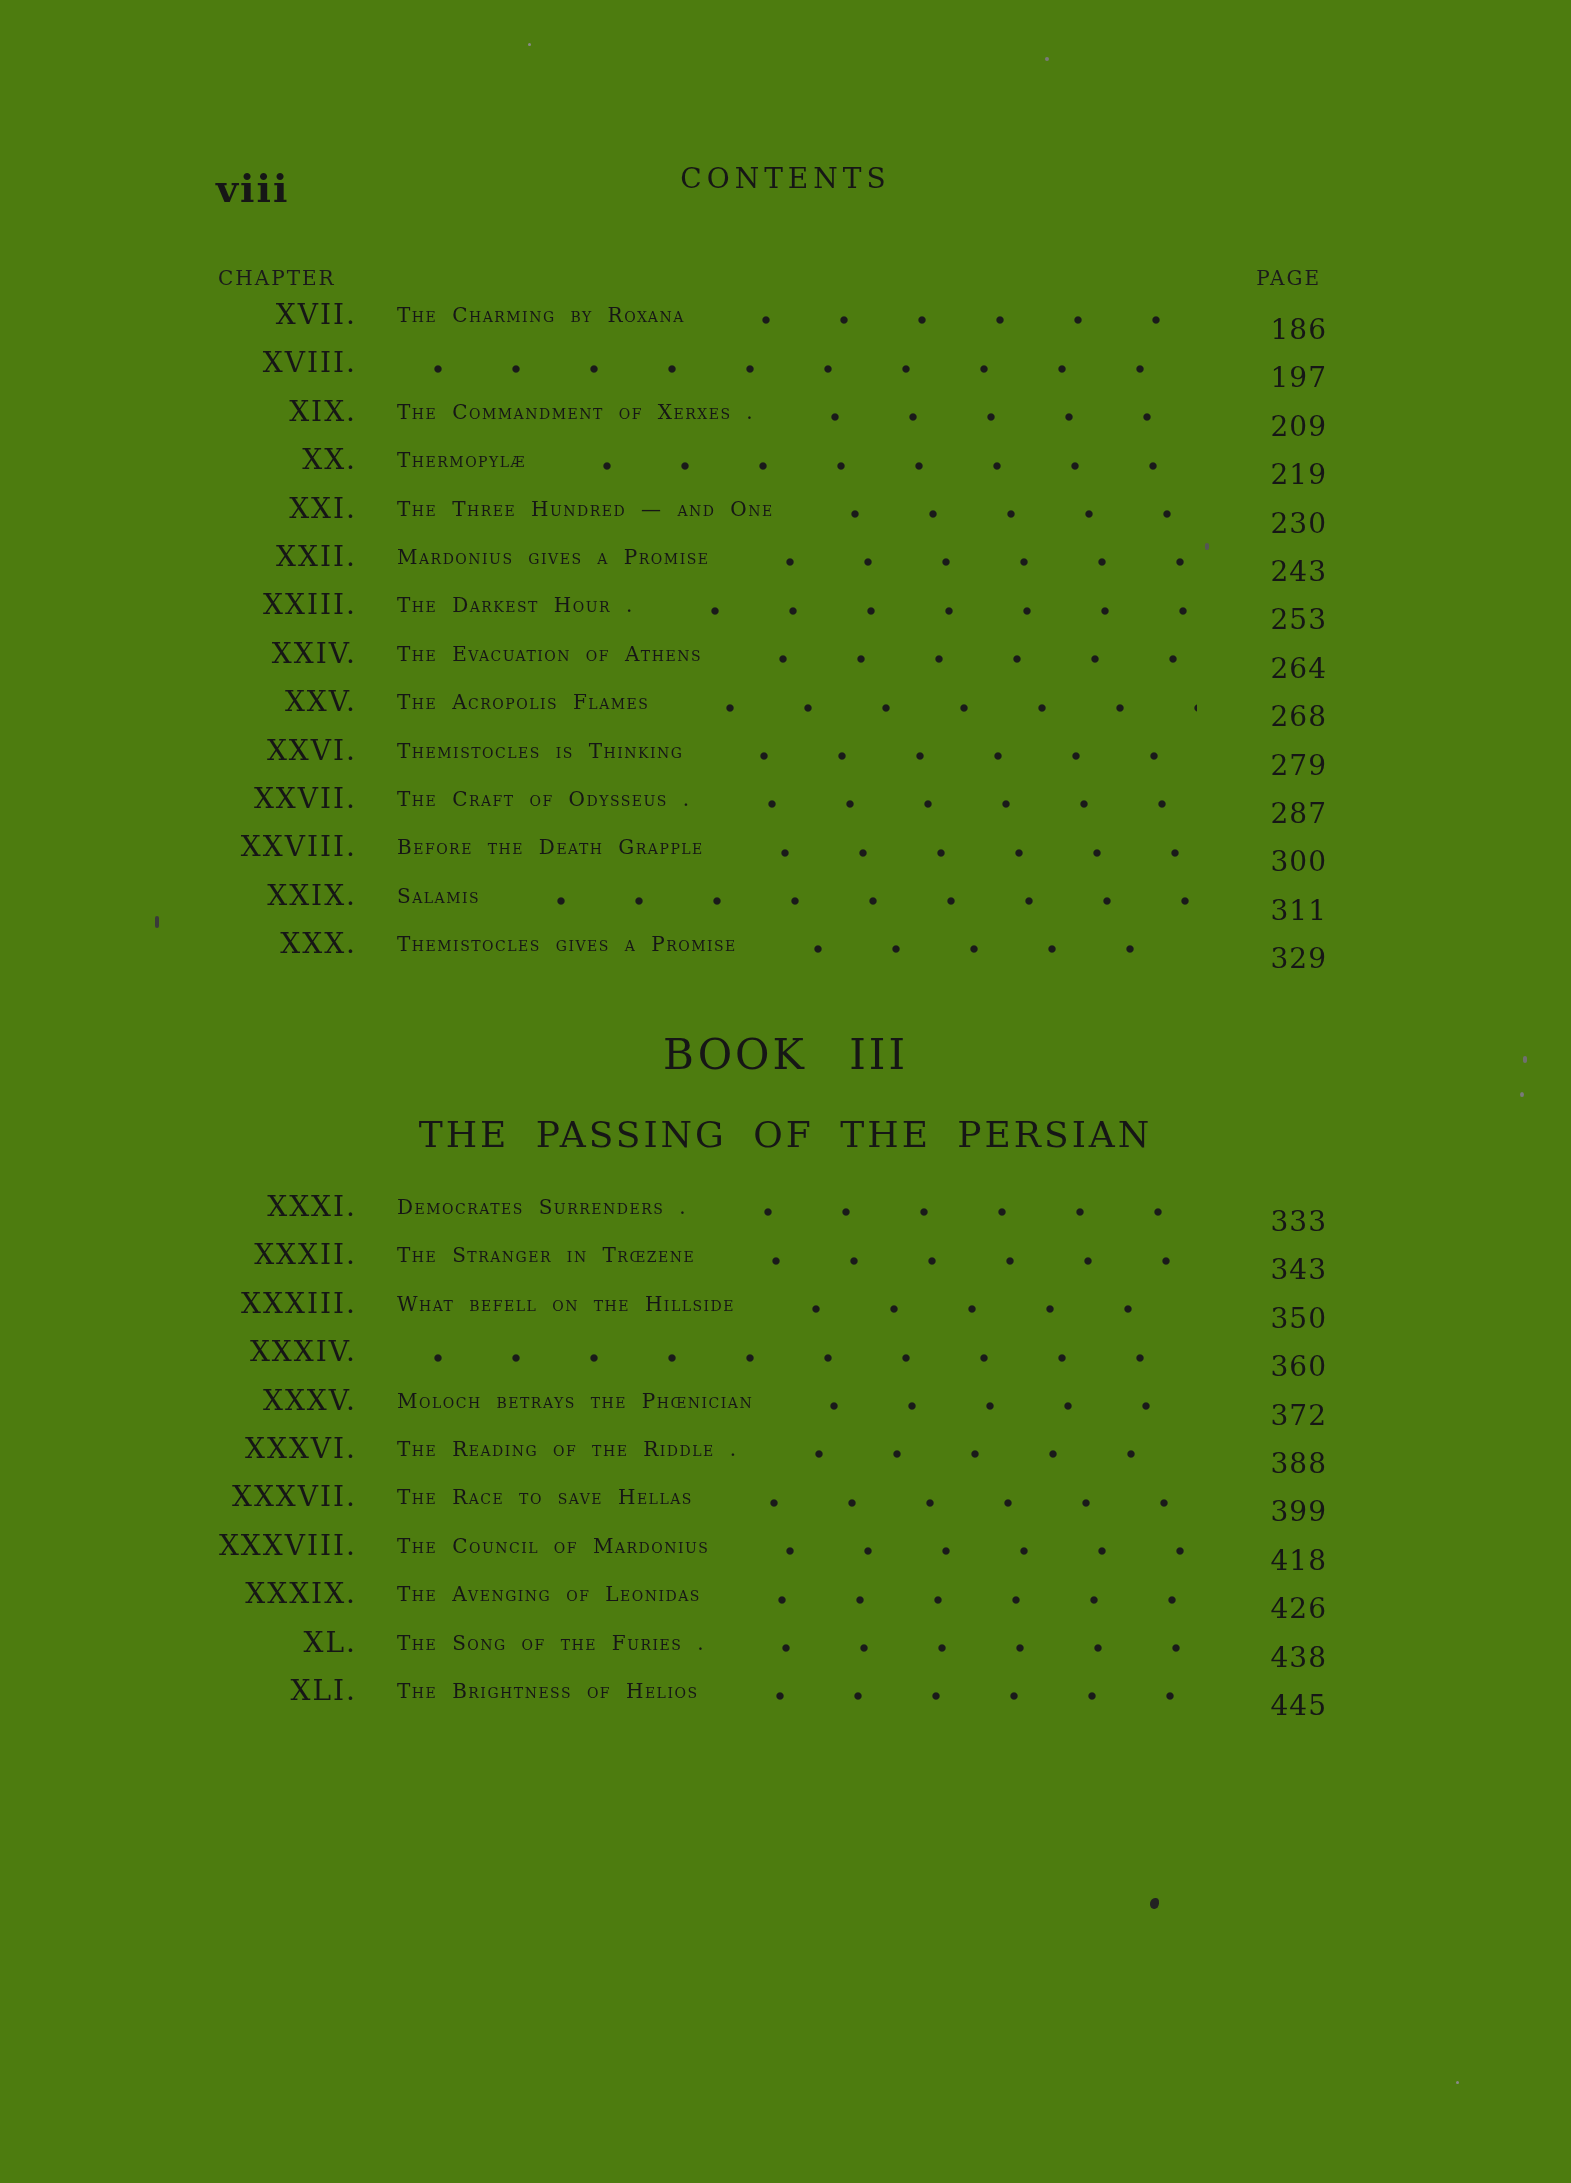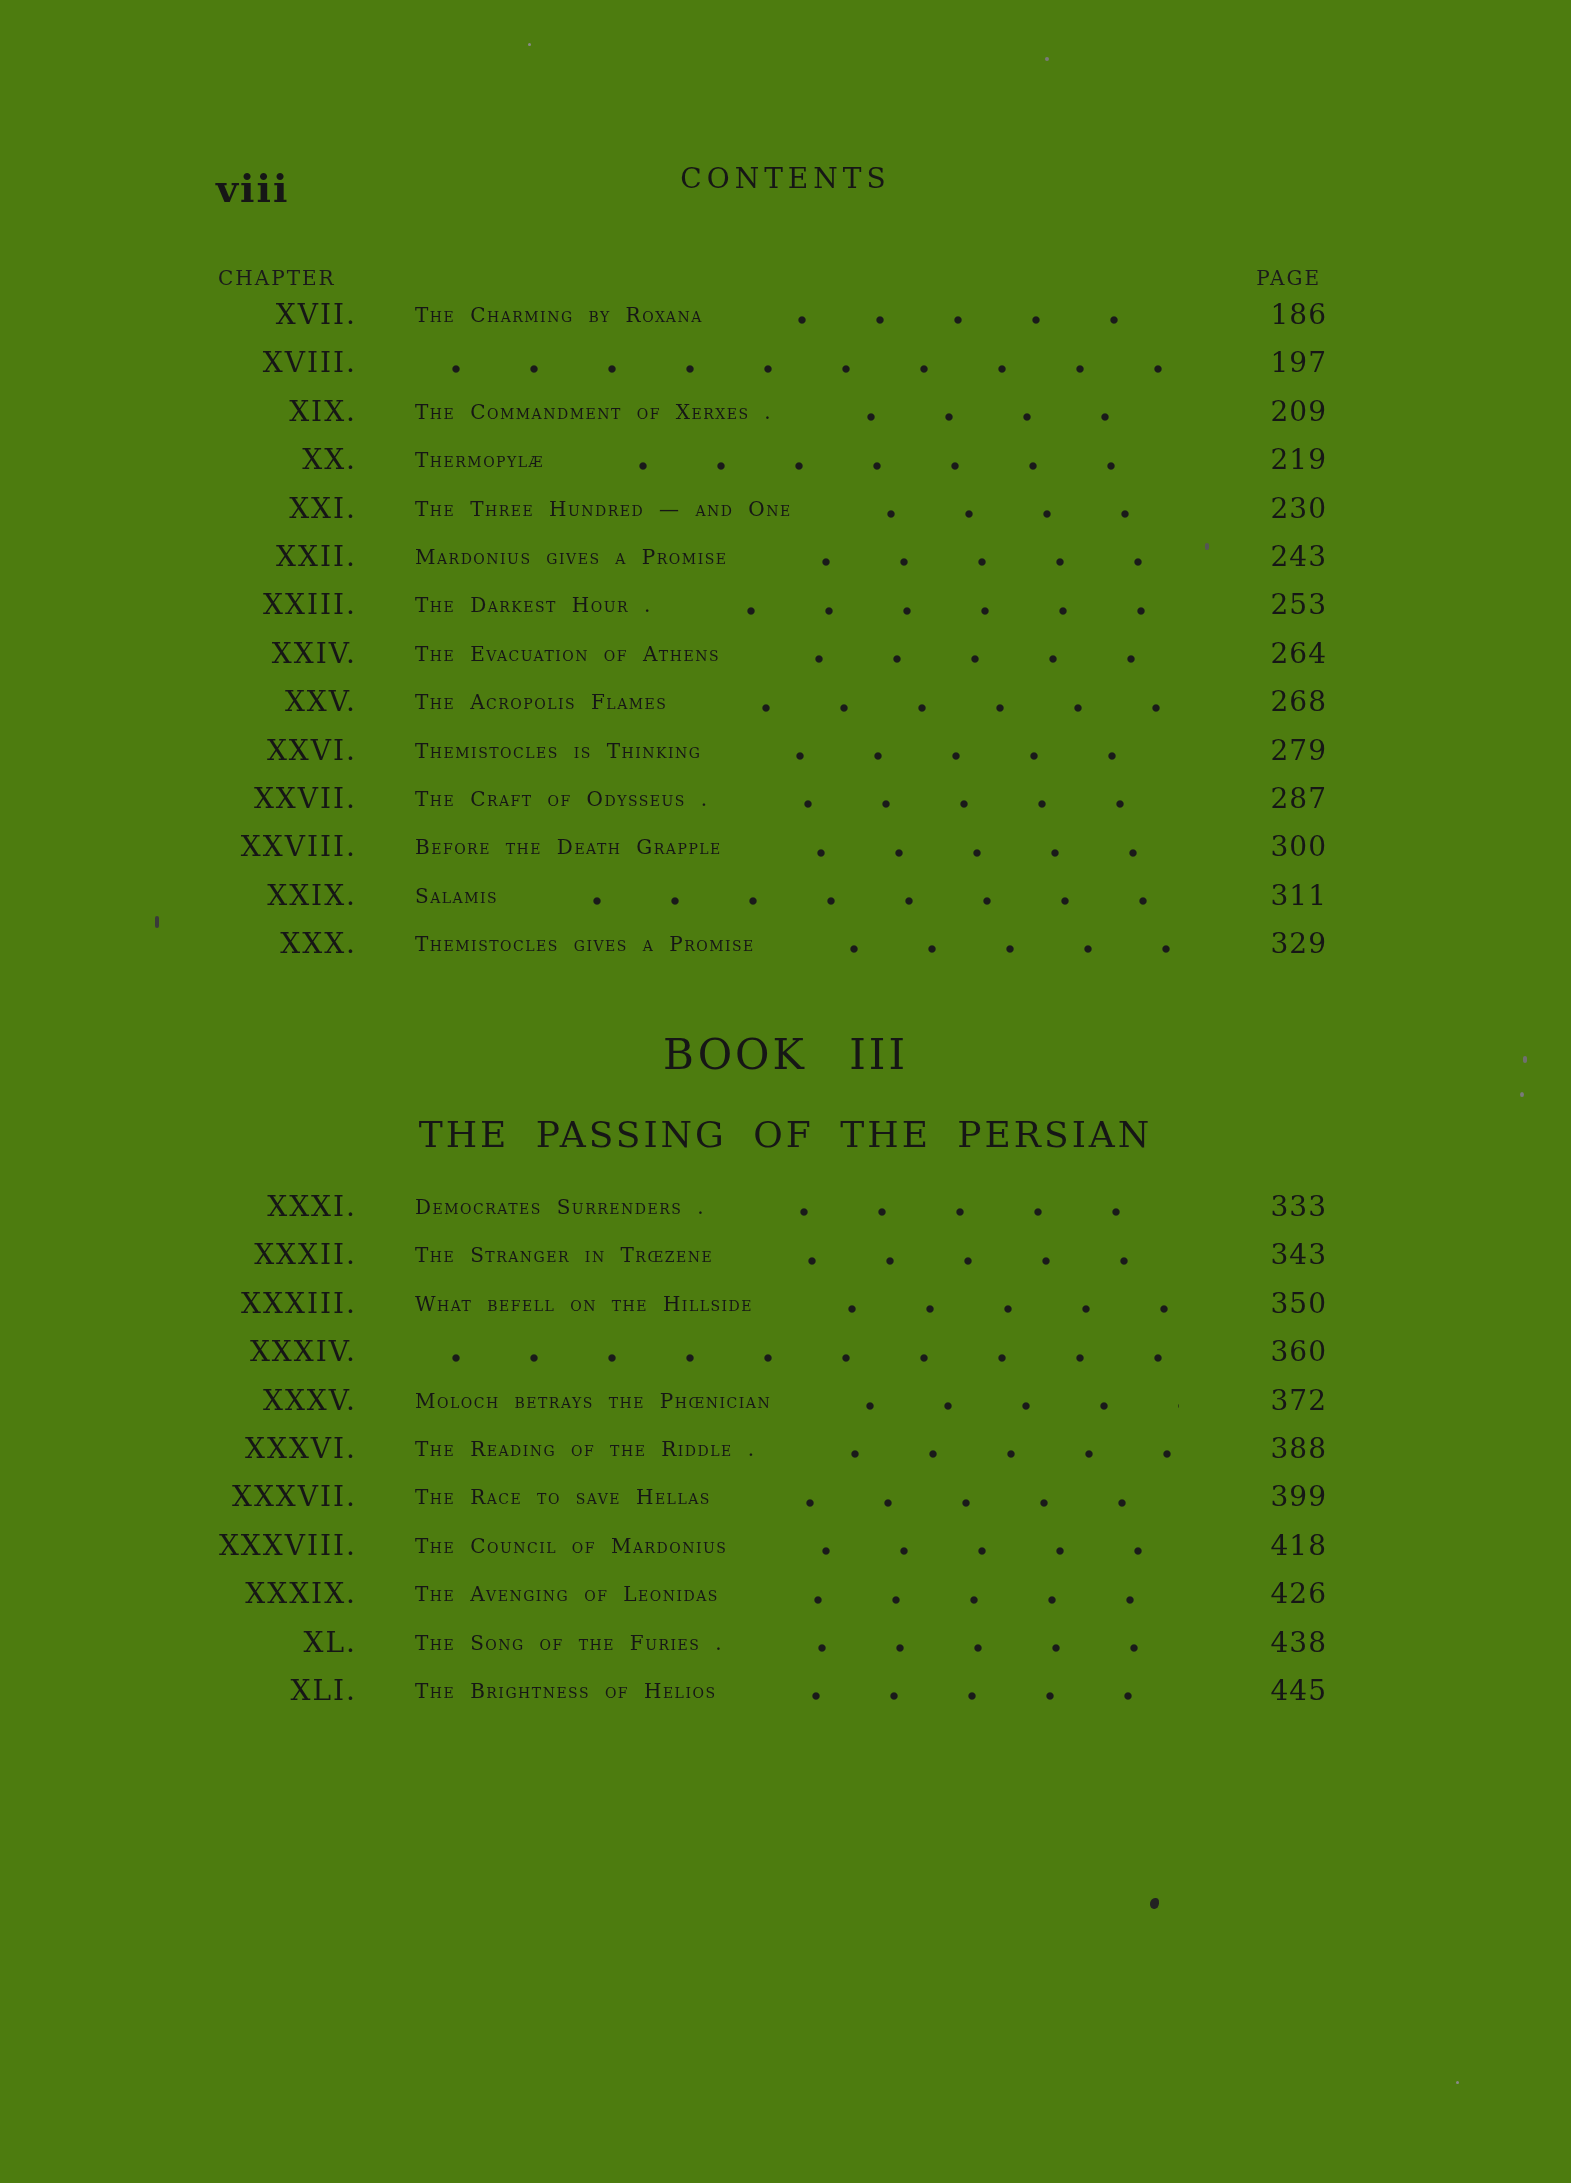--- a/index.html
+++ b/index.html
@@ -47,21 +47,20 @@
     left: 160px;
     width: 1167px;
   }
   .toc-b1 { top: 291px; }
   .toc-b2 { top: 1183px; }
   .toc-row {
     display: flex;
     height: 48.4px;
     line-height: 48.4px;
     white-space: nowrap;
-    gap: 18px;
   }
   .toc-num {
     width: 197px;
     text-align: right;
     font-size: 28px;
     letter-spacing: 2px;
     flex: none;
   }
   .toc-title {
     margin-left: 40px;
@@ -80,20 +79,21 @@
     background-size: 78px 10px;
     background-position: 16px center;
     background-repeat: repeat-x;
   }
   .toc-page {
     width: 100px;
     text-align: right;
     font-size: 28px;
     letter-spacing: 1px;
     flex: none;
+    margin-top: 15px;
   }
   .book-heading {
     position: absolute;
     left: 0;
     top: 1030px;
     width: 100%;
     text-align: center;
     font-size: 42px;
     letter-spacing: 3px;
     word-spacing: 26px;

